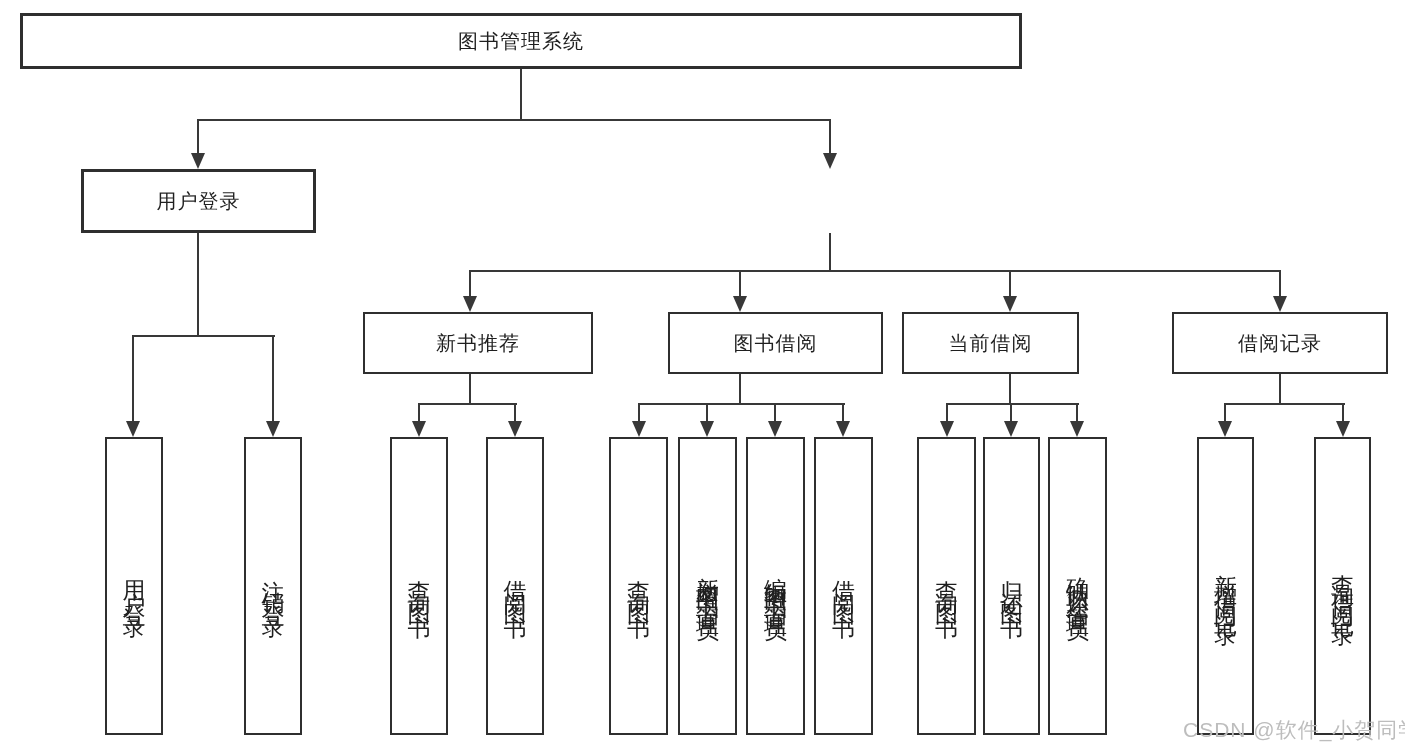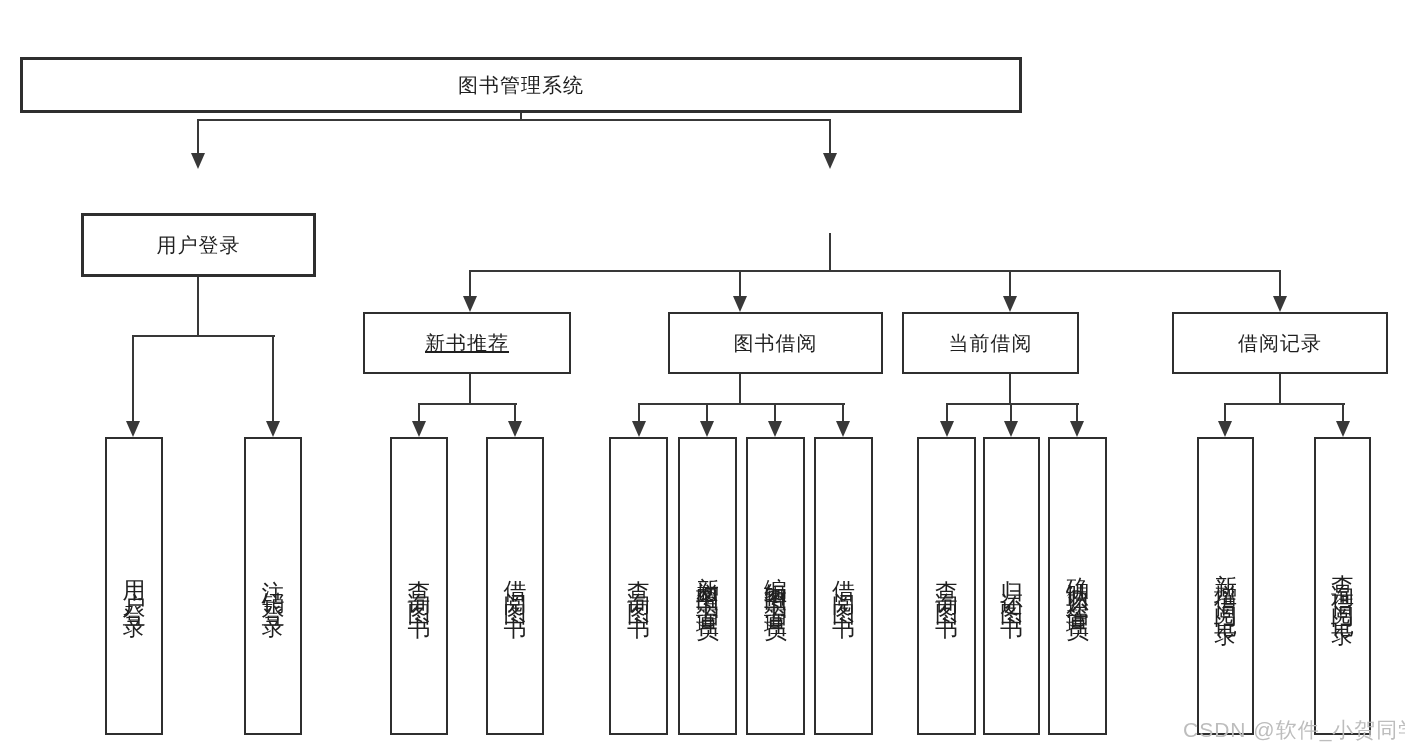--- a/index.html
+++ b/index.html
@@ -15,21 +15,21 @@
   .node {
     position: absolute;
     background: #ffffff;
     border: 2px solid #2f2f2f;
     box-sizing: border-box;
     display: flex;
     align-items: center;
     justify-content: center;
     z-index: 2;
   }
-  .node.thick { border-width: 3px; margin-top: 44px; }
+  .node.thick { border-width: 3px; }
   .hlabel { font-size: 20px; letter-spacing: 1px; white-space: nowrap; }
   .leaf {
     writing-mode: vertical-rl;
     text-orientation: mixed;
     font-size: 23px;
     letter-spacing: 12px;
     line-height: 1;
   }
   .leaf.long { letter-spacing: 6px; }
   .leaf.mid  { letter-spacing: 10px; }
@@ -59,21 +59,21 @@
 </style>
 </head>
 <body>
 
 <div id="canvas">
 
   <div class="node thick hlabel" style="left:20px; top:13px; width:1002px; height:56px;">图书管理系统</div>
 
   <div class="node thick hlabel" style="left:81px; top:169px; width:235px; height:64px;">用户登录</div>
 
-  <div class="node hlabel" style="left:363px; top:312px; width:208px; height:62px;text-decoration:underline;">新书推荐</div>
+  <div class="node hlabel" style="left:363px; top:312px; width:230px; height:62px;">新书推荐</div>
   <div class="node hlabel" style="left:668px; top:312px; width:215px; height:62px;">图书借阅</div>
   <div class="node hlabel" style="left:902px; top:312px; width:177px; height:62px;">当前借阅</div>
   <div class="node hlabel" style="left:1172px; top:312px; width:216px; height:62px;">借阅记录</div>
 
   <div class="node leaf" style="left:105px; top:437px; width:58px; height:298px;">用户登录</div>
   <div class="node leaf" style="left:244px; top:437px; width:58px; height:298px;">注销登录</div>
 
   <div class="node leaf" style="left:390px; top:437px; width:58px; height:298px;">查询图书</div>
   <div class="node leaf" style="left:486px; top:437px; width:58px; height:298px;">借阅图书</div>
 

